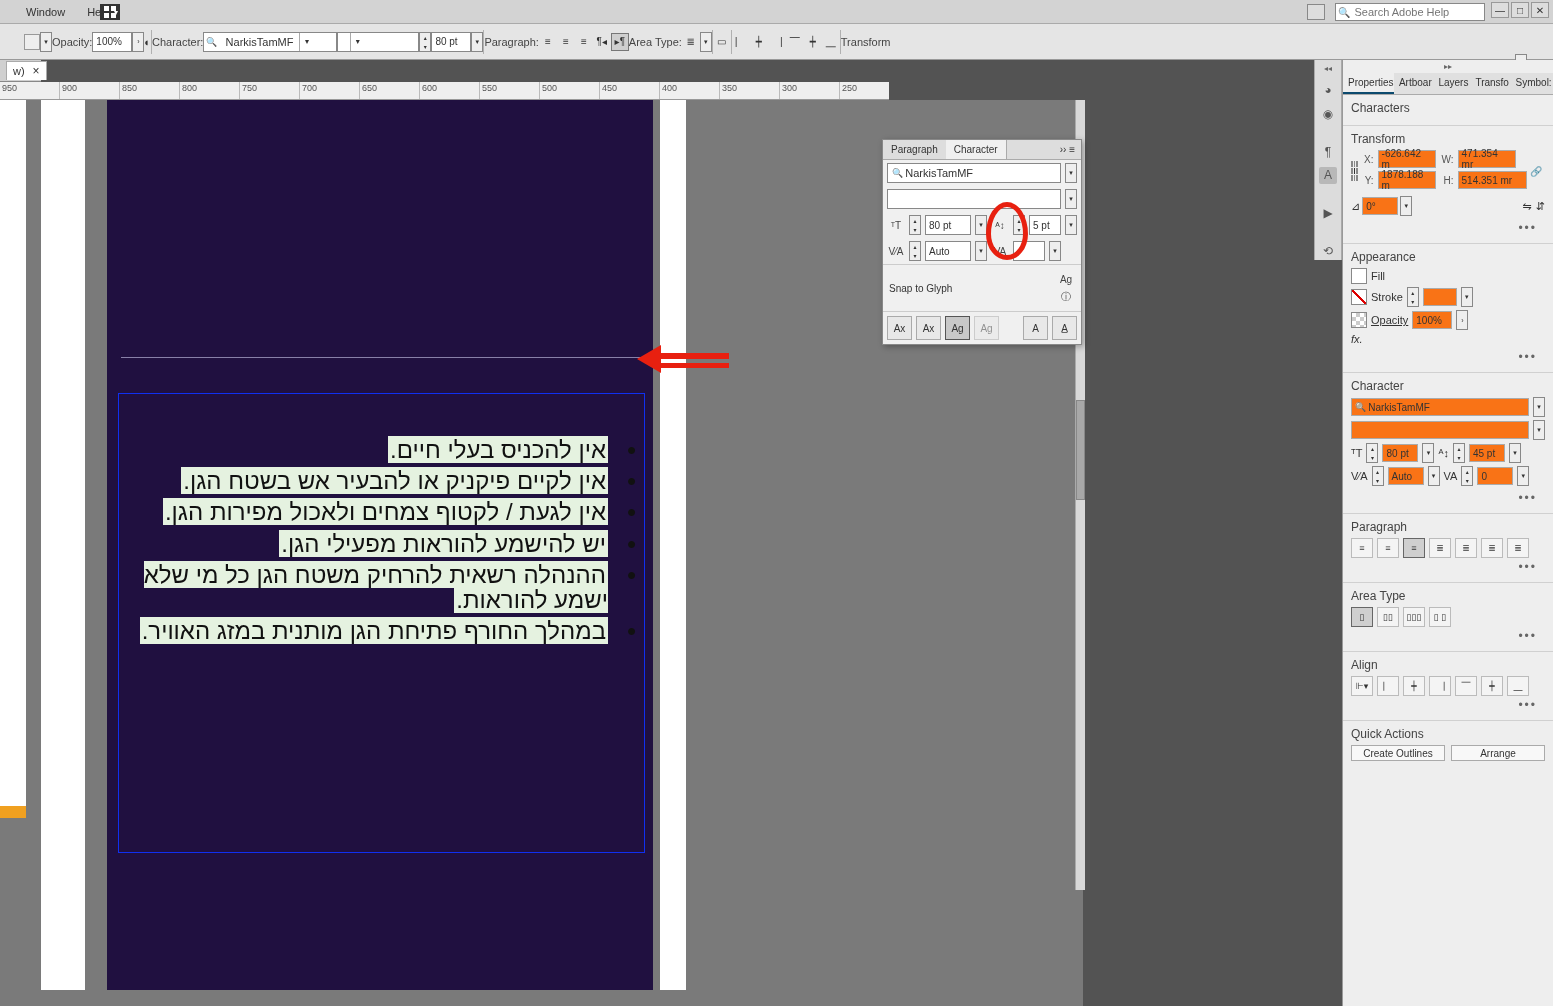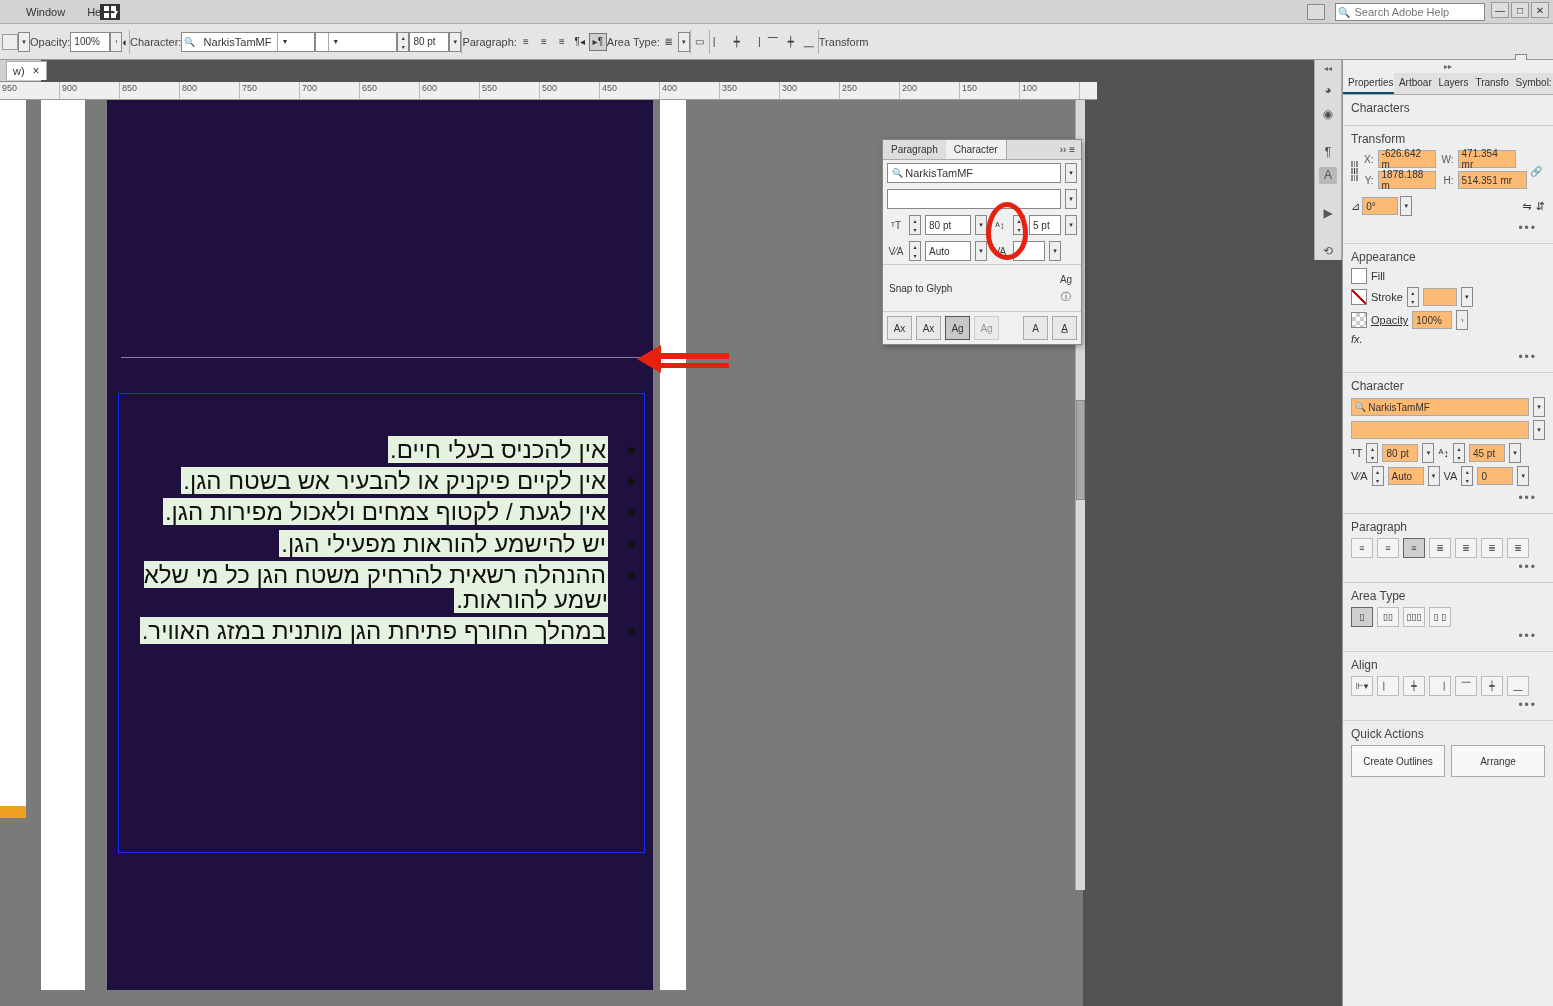--- a/index.html
+++ b/index.html
@@ -11,37 +11,37 @@
 .menubar .win-controls{position:absolute;right:4px;top:2px;display:flex;gap:2px;}
 .win-btn{width:18px;height:16px;border:1px solid #999;background:#ddd;display:flex;align-items:center;justify-content:center;font-size:10px;}
 .search-help{position:absolute;right:68px;top:3px;width:150px;height:18px;border:1px solid #888;background:#fff;display:flex;align-items:center;padding:0 2px;}
 .search-help input{border:none;outline:none;width:100%;font-size:11px;padding-left:2px;}
 .search-help .mag{font-size:10px;padding-right:2px;}
 .doc-arrange{position:absolute;left:100px;top:4px;width:20px;height:16px;background:#333;display:flex;align-items:center;justify-content:center;}
 .doc-arrange::after{content:"▾";color:#fff;font-size:8px;margin-left:12px;position:absolute;}
 .layout-btn{position:absolute;right:228px;top:4px;width:18px;height:16px;border:1px solid #888;background:#ddd;}
 
 
-.controlbar{position:absolute;top:24px;left:0;right:0;height:36px;background:#e5e5e5;border-bottom:1px solid #999;display:flex;align-items:center;padding:0 2px;gap:0;}
+.controlbar{position:absolute;top:24px;left:0;right:0;height:36px;background:#e5e5e5;border-bottom:1px solid #999;display:flex;align-items:center;padding:0 24px;gap:0;}
 .ctrl-ico{width:16px;height:16px;border:1px solid #999;background:#eee;}
 .ctrl-label{font-size:11px;color:#444;}
 .dd{display:inline-flex;align-items:center;border:1px solid #888;background:#fff;height:20px;}
 .dd .dd-val{padding:0 6px;font-size:11px;}
 .dd .dd-arrow{width:14px;height:100%;border-left:1px solid #aaa;display:flex;align-items:center;justify-content:center;font-size:8px;}
 .align-btn{width:18px;height:18px;border:1px solid transparent;display:flex;align-items:center;justify-content:center;font-size:10px;cursor:default;}
 .sep{width:1px;height:24px;background:#b0b0b0;}
 .ai-btns{position:absolute;right:4px;top:30px;display:flex;gap:4px;align-items:center;}
 
 
 .tabrow{position:absolute;top:60px;left:0;height:22px;background:#d0d0d0;display:flex;align-items:center;padding:0 6px;border-bottom:1px solid #888;width:41px;}
 .tab{display:flex;align-items:center;gap:8px;padding:2px 6px;background:#fff;border:1px solid #aaa;border-bottom:none;font-size:11px;}
 .tab .close{font-size:12px;cursor:default;}
 
 
-.ruler{position:absolute;top:82px;left:0;width:1097px;height:18px;background:#efefef;border-bottom:1px solid #999;overflow:hidden;}
+.ruler{position:absolute;top:82px;left:0;width:889px;height:18px;background:#efefef;border-bottom:1px solid #999;overflow:hidden;}
 .ruler-inner{display:flex;height:100%;}
 .ruler-tick{flex:0 0 60px;border-right:1px solid #bbb;position:relative;font-size:9px;color:#555;}
 .ruler-tick span{position:absolute;top:1px;left:2px;}
 
 
 .canvas-wrap{position:absolute;top:100px;left:0;width:1083px;bottom:0;background:#7a7a7a;}
 .pasteboard{position:absolute;left:0;top:0;right:0;bottom:0;}
 .sheet-left{position:absolute;left:0;top:0;width:26px;height:718px;background:#fff;}
 .sheet-left .yellow{position:absolute;bottom:0;left:0;width:26px;height:12px;background:#f0a020;}
 .sheet-main{position:absolute;left:41px;top:0;width:44px;height:890px;background:#fff;}
@@ -88,28 +88,28 @@
 
 .prop-panel{position:absolute;top:60px;right:0;width:211px;bottom:0;background:#eeeeee;border-left:1px solid #999;display:flex;flex-direction:column;overflow:hidden;}
 .prop-panel .exp{font-size:8px;color:#666;text-align:center;padding:2px;}
 .prop-tabs{display:flex;border-bottom:1px solid #aaa;background:#e0e0e0;}
 .prop-tabs .pt{padding:4px 5px;font-size:10px;cursor:default;white-space:nowrap;overflow:hidden;}
 .prop-tabs .pt.active{background:#eeeeee;border-bottom:2px solid #0c4a6e;}
 .section{padding:6px 8px;border-bottom:1px solid #d0d0d0;}
 .section-title{font-size:12px;color:#444;margin-bottom:4px;display:flex;justify-content:space-between;align-items:center;}
 .trow{display:flex;align-items:center;gap:4px;margin-bottom:3px;}
 .trow .lbl{font-size:10px;color:#555;width:14px;text-align:right;}
-.tfield{height:18px;border:1px solid #aaa;background:#fdba74;font-size:10px;padding:0 3px;display:flex;align-items:center;}
+.tfield{height:18px;border:1px solid #aaa;background:#f97316;font-size:10px;padding:0 3px;display:flex;align-items:center;}
 .more-dots{font-size:12px;color:#666;text-align:right;padding:2px 8px;cursor:default;letter-spacing:2px;}
 .swatch{width:16px;height:16px;border:1px solid #888;background:#fff;}
 .swatch.diag{background:linear-gradient(to top right,transparent 45%,#d00 45%,#d00 55%,transparent 55%),#fff;}
 .btn-row{display:flex;gap:4px;flex-wrap:wrap;}
 .para-btn{width:22px;height:20px;border:1px solid #bbb;background:#f4f4f4;display:flex;align-items:center;justify-content:center;font-size:9px;}
 .para-btn.sel{background:#cfcfcf;border-color:#666;}
-.q-btn{flex:1;height:32px;border:1px solid #aaa;background:#f8f8f8;font-size:10px;display:flex;align-items:center;justify-content:center;cursor:default;}
+.q-btn{flex:1;height:16px;border:1px solid #aaa;background:#f8f8f8;font-size:10px;display:flex;align-items:center;justify-content:center;cursor:default;}
 .link-xy{width:16px;height:34px;margin:0 2px;display:flex;align-items:center;justify-content:center;font-size:10px;color:#333;}
 
 .scrollbar-v{position:absolute;left:1075px;top:100px;width:10px;height:790px;background:#d8d8d8;border-left:1px solid #aaa;}
 .scrollbar-v .thumb{position:absolute;top:300px;width:100%;height:100px;background:#a8a8a8;border:1px solid #888;}
 
 svg.ico{width:14px;height:14px;}
 </style>
 </head>
 <body>
 

